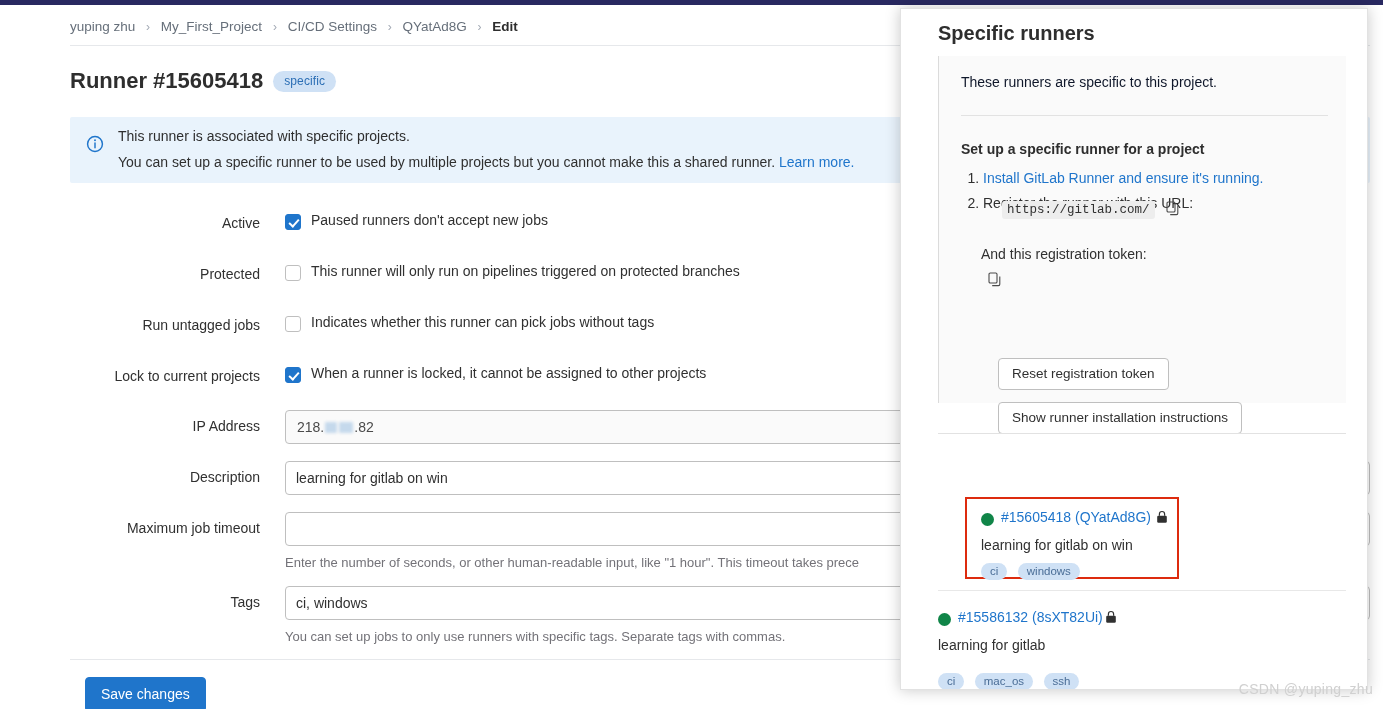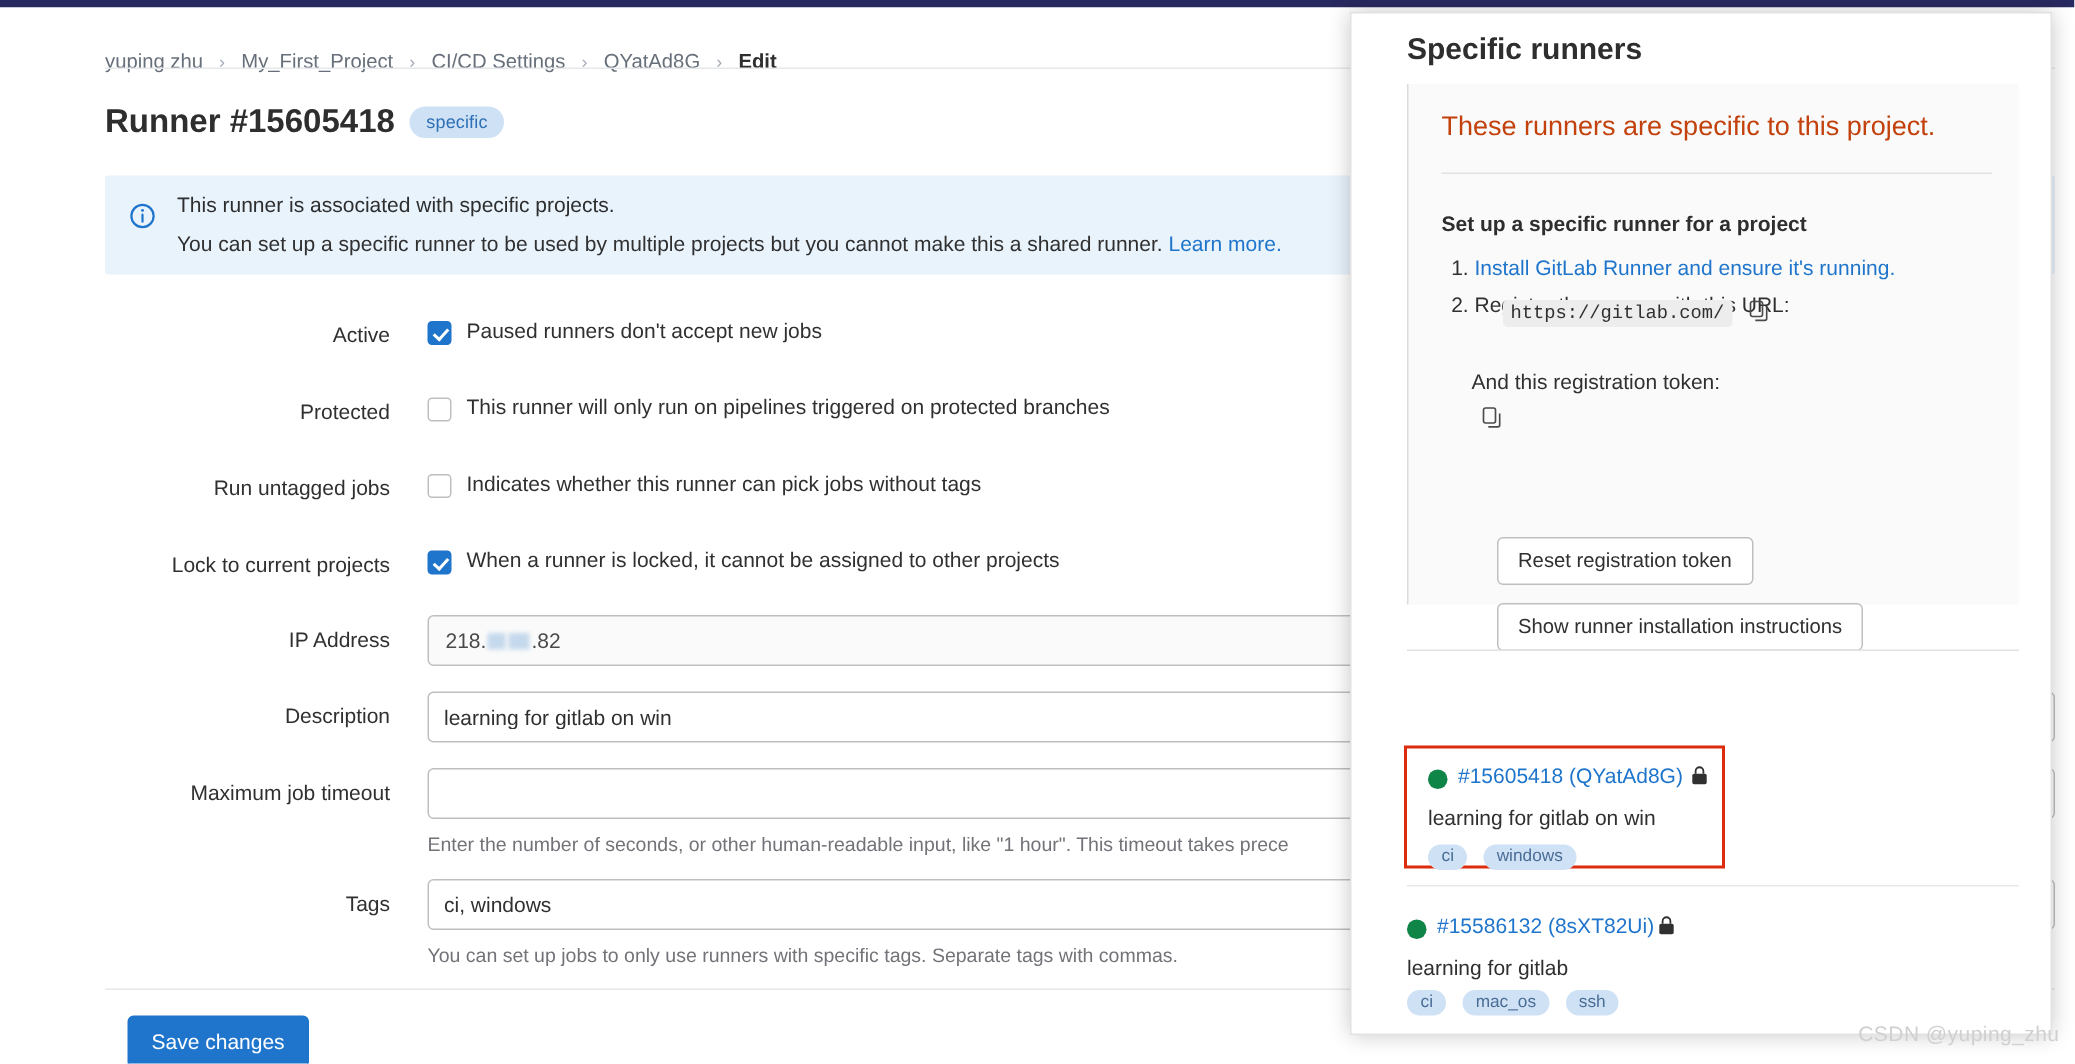--- a/index.html
+++ b/index.html
@@ -19,21 +19,21 @@
     background:#292961;
   }
 
   
   .page {
     position:absolute; top:5px; left:0; width:1383px; height:704px;
     background:#fff;
   }
 
   .breadcrumb {
-    position:absolute; left:70px; top:28px;
+    position:absolute; left:70px; top:14px;
     font-size:13.5px; color:#666f7a; white-space:nowrap;
   }
   .breadcrumb a { color:#666f7a; text-decoration:none; }
   .breadcrumb .sep { color:#a3aab5; margin:0 7px; font-size:12px; }
   .breadcrumb .current { color:#2e2e2e; font-weight:bold; }
 
   .breadcrumb-rule {
     position:absolute; left:70px; top:40px; width:1300px; height:1px;
     background:#e6e8eb;
   }
@@ -154,21 +154,21 @@
     position:absolute; left:37px; top:13px;
     font-size:20px; font-weight:bold; color:#2e2e2e;
   }
   .ov-card {
     position:absolute; left:37px; top:47px;
     width:408px; height:347px;
     background:#fafafa; border-left:1px solid #dbdbdb;
   }
   .ov-card-p {
     position:absolute; left:22px; top:18px;
-    font-size:18px; color:#c2410c;
+    font-size:14px; color:#0f172a;
   }
   .ov-card-rule {
     position:absolute; left:22px; top:59px; width:367px; height:1px;
     background:#e2e2e2;
   }
   .ov-card-h {
     position:absolute; left:22px; top:85px;
     font-size:14px; font-weight:bold; color:#2e2e2e;
   }
   .ov-ol {
@@ -413,21 +413,21 @@
           </svg>
         </span>
       </div>
 
       <button class="ov-btn" id="btn-reset-token">Reset registration token</button>
       <button class="ov-btn" id="btn-show-install">Show runner installation instructions</button>
     </div>
 
     <div class="ov-divider"></div>
 
-    <div class="runner-row highlight" style="top:488px; height:82px;">
+    <div class="runner-row highlight" style="top:488px; height:82px;margin-left:29px;">
       <div style="position:absolute; left:14px; top:10px;">
         <span class="rr-status"></span>
         <span class="rr-name">#15605418 (QYatAd8G)</span>
         <span class="rr-lock" style="left:175px;">
           <svg width="12" height="14" viewBox="0 0 12 14" fill="none" stroke="#303030" stroke-width="1.2">
             <rect x="1.2" y="5.8" width="9.6" height="7" rx="1.2" fill="#303030" stroke="none"></rect>
             <path d="M3.4 5.8V4.1a2.6 2.6 0 0 1 5.2 0v1.7"></path>
           </svg>
         </span>
       </div>
@@ -445,21 +445,21 @@
         <span class="rr-status"></span>
         <span class="rr-name">#15586132 (8sXT82Ui)</span>
         <span class="rr-lock" style="left:167px;">
           <svg width="12" height="14" viewBox="0 0 12 14" fill="none" stroke="#303030" stroke-width="1.2">
             <rect x="1.2" y="5.8" width="9.6" height="7" rx="1.2" fill="#303030" stroke="none"></rect>
             <path d="M3.4 5.8V4.1a2.6 2.6 0 0 1 5.2 0v1.7"></path>
           </svg>
         </span>
       </div>
       <div class="rr-desc" style="left:0; top:38px;">learning for gitlab</div>
-      <div class="rr-tags" style="left:0; top:59px;">
+      <div class="rr-tags" style="left:0; top:72px;">
         <span class="tag">ci</span>
         <span class="tag">mac_os</span>
         <span class="tag">ssh</span>
       </div>
     </div>
 
   </div>
 
   <div class="watermark">CSDN @yuping_zhu</div>
 </div>

